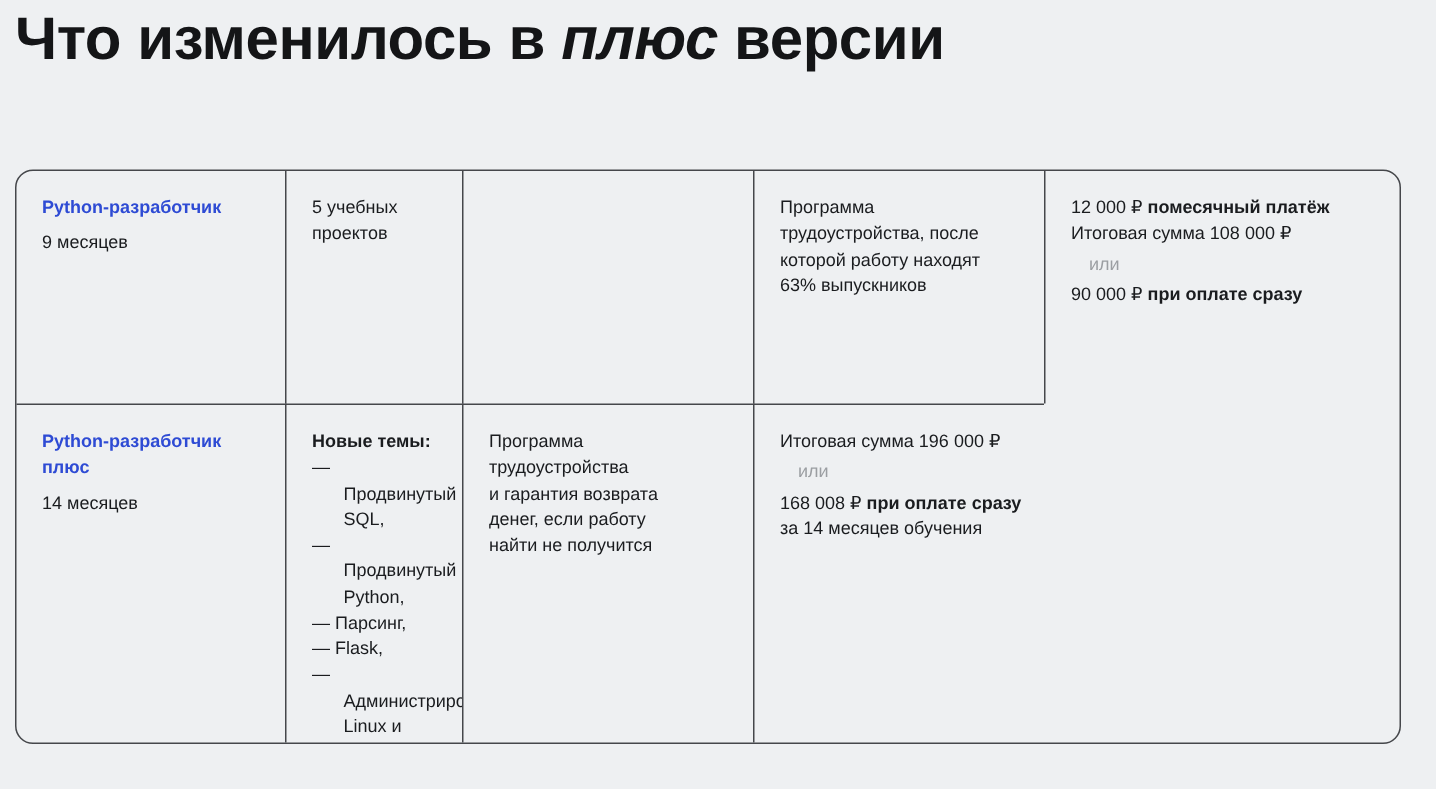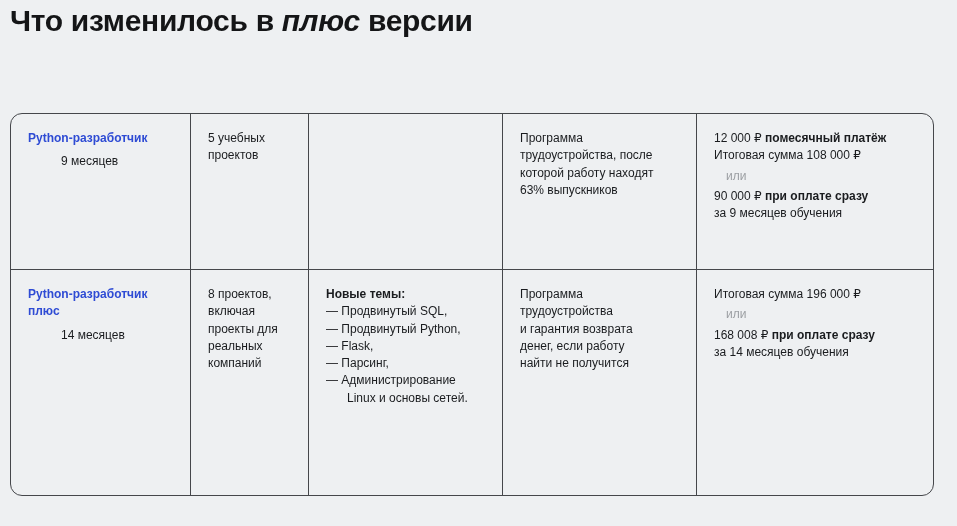--- a/index.html
+++ b/index.html
@@ -13,21 +13,21 @@
     font-family: "Liberation Sans", "DejaVu Sans", sans-serif;
     color: #1a1c1f;
     position: relative;
     overflow: hidden;
   }
   .page-title {
     margin: 0;
     position: absolute;
     left: 10px;
     top: 4px;
-    font-size: 30px;
+    font-size: 40px;
     line-height: 1.1;
     font-weight: 700;
     letter-spacing: -0.3px;
     color: #141517;
     white-space: nowrap;
   }
   .page-title em {
     font-style: italic;
     font-weight: 700;
   }
@@ -50,21 +50,21 @@
     overflow: hidden;
   }
   .cell.bl { border-left: 1.5px solid #45474b; }
   .cell.bt { border-top: 1.5px solid #45474b; }
   .pre { white-space: pre-line; }
   .course-name {
     color: #2e4bd4;
     font-weight: 700;
     white-space: pre-line;
   }
-  .duration { margin-top: 6px; margin-left: 33px; }
+  .duration { margin-top: 6px; }
   .topics-header { margin: 0; font-weight: bold; }
   .topic-item {
     padding-left: 21px;
     text-indent: -21px;
     white-space: pre-line;
   }
   .price-line { }
   .price-bold { font-weight: 700; }
   .or-label {
     color: #9b9ea2;
@@ -87,39 +87,33 @@
   <div class="cell bl"></div>
   <div class="cell bl pre">Программа
 трудоустройства, после
 которой работу находят
 63% выпускников</div>
   <div class="cell bl">
     <div class="price-line"><span>12 000 ₽</span> <span class="price-bold">помесячный платёж</span></div>
     <div class="price-line">Итоговая сумма 108 000 ₽</div>
     <div class="or-label">или</div>
     <div class="price-line"><span>90 000 ₽</span> <span class="price-bold">при оплате сразу</span></div>
-    <div class="price-line">за 9 месяцев обучения</div>
   </div>
 
   <div class="cell bt">
     <div class="course-name">Python-разработчик
 плюс</div>
     <div class="duration">14 месяцев</div>
   </div>
-  <div class="cell bl bt pre">8 проектов,
-включая
-проекты для
-реальных
-компаний</div>
   <div class="cell bl bt">
     <div class="topics-header">Новые темы:</div>
     <div class="topic-item">— Продвинутый SQL,</div>
     <div class="topic-item">— Продвинутый Python,</div>
+    <div class="topic-item">— Парсинг,</div>
     <div class="topic-item">— Flask,</div>
-    <div class="topic-item">— Парсинг,</div>
     <div class="topic-item">— Администрирование
 Linux и основы сетей.</div>
   </div>
   <div class="cell bl bt pre">Программа
 трудоустройства
 и гарантия возврата
 денег, если работу
 найти не получится</div>
   <div class="cell bl bt">
     <div class="price-line">Итоговая сумма 196 000 ₽</div>

